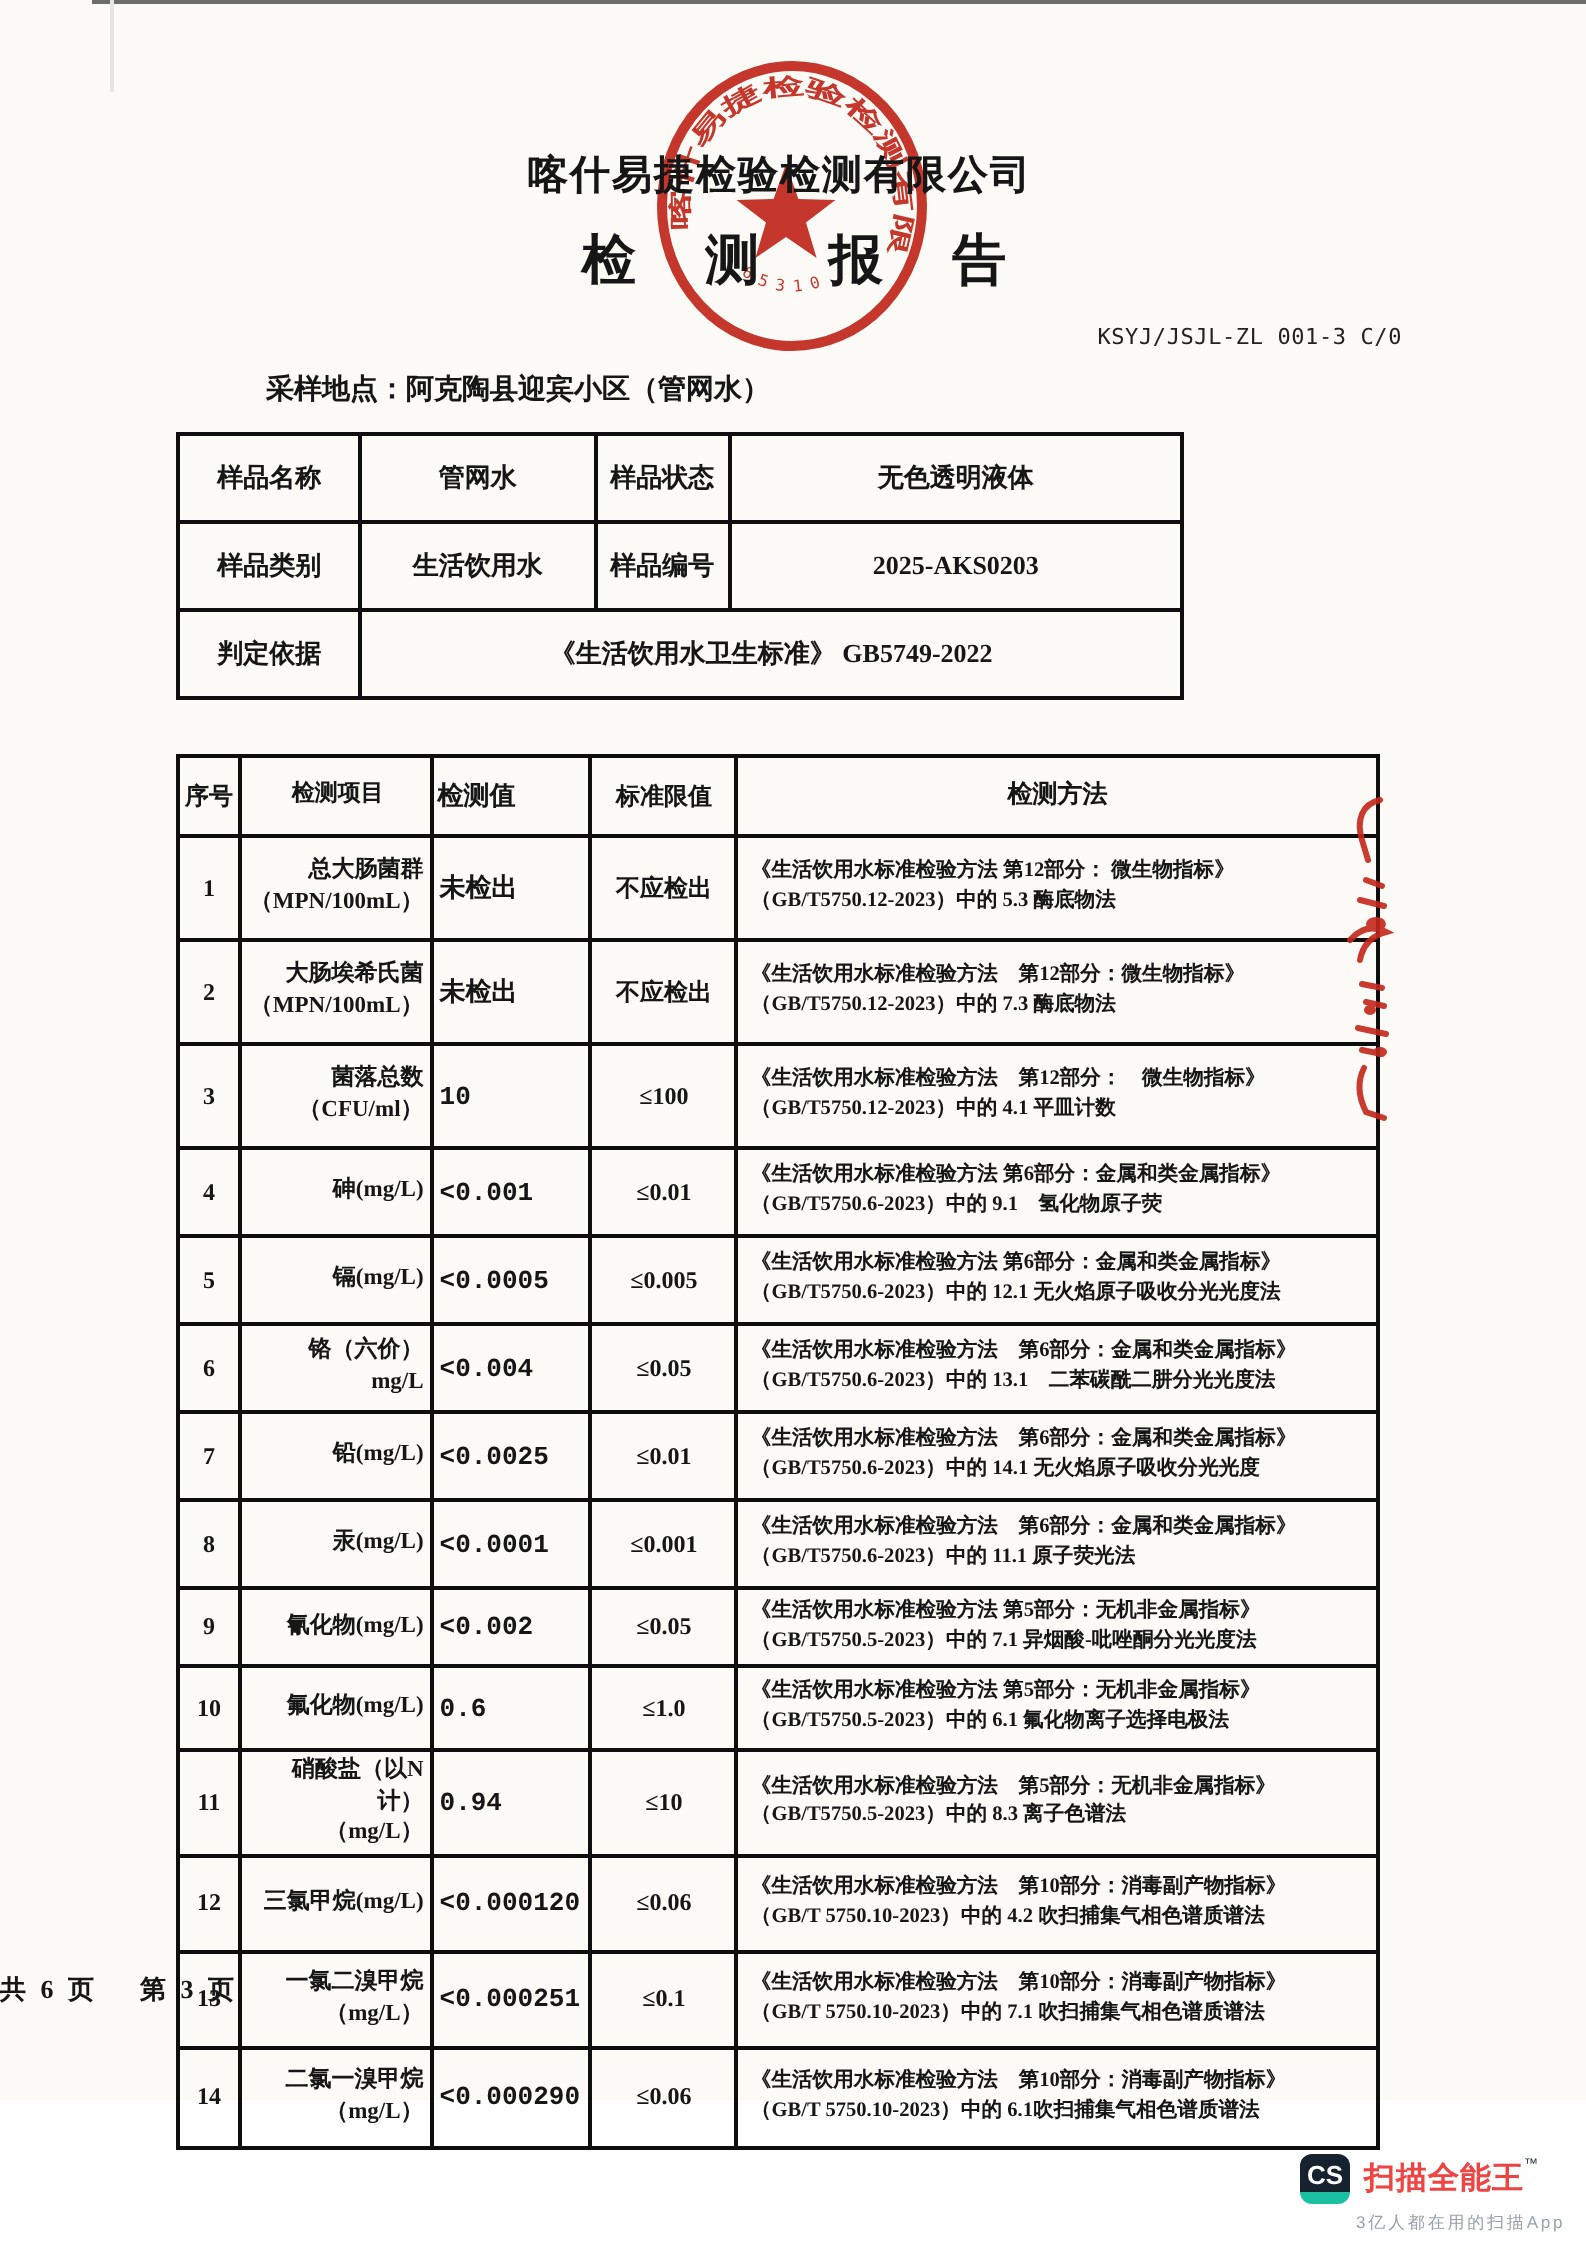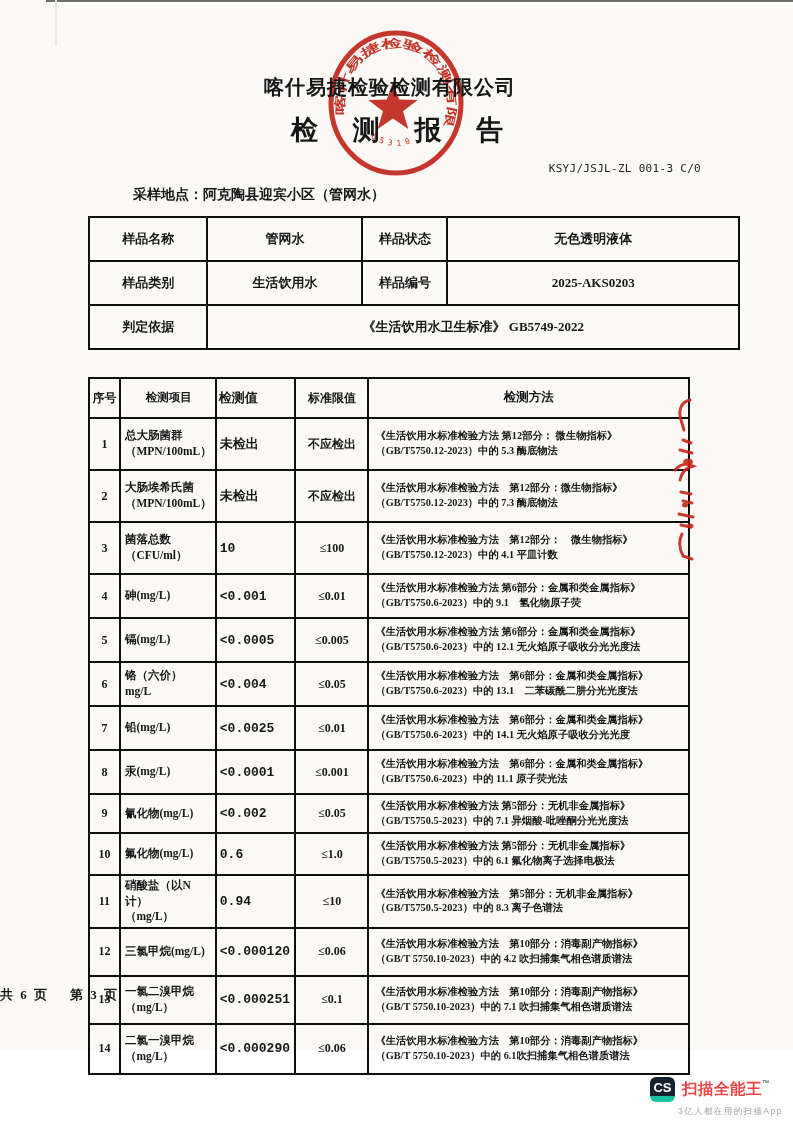--- a/index.html
+++ b/index.html
@@ -24,32 +24,32 @@
     position:absolute;top:162px;right:92px;
     font-family:"DejaVu Sans Mono","Liberation Mono",monospace;
     font-size:11px;letter-spacing:.3px;color:#222;z-index:3;
   }
   .sampling{
     position:absolute;left:88px;top:186px;font-size:14px;font-weight:700;z-index:3;margin-left:45px;
   }
 
   table{border-collapse:collapse;position:absolute;left:88px;z-index:2;background:transparent;}
   table, th, td{border:2px solid #0e0e0e;}
-  .info-table{top:216px;width:652px;font-size:13px;font-weight:700;}
+  .info-table{top:216px;width:504px;font-size:13px;font-weight:700;}
   .info-table td{height:42px;text-align:center;padding:0 4px;}
   .info-table .col-l1{width:107px;}
   .info-table .col-v1{width:143px;}
   .info-table .col-l2{width:74px;margin-top:46px;}
   .info-table .col-v2{width:278px;}
 
   .results-table{top:377px;width:602px;}
   .results-table th{height:34px;font-size:12.5px;font-weight:700;text-align:center;padding:0 2px;margin-left:43px;}
   .results-table td{height:38px;padding:2px 3px;}
   .results-table .c-no{width:25px;text-align:center;font-size:12px;font-weight:700;}
-  .results-table .c-item{width:82px;text-align:left;font-size:11.5px;font-weight:700;
+  .results-table .c-item{width:82px;text-align:right;font-size:11.5px;font-weight:700;
       white-space:pre-line;line-height:1.35;padding-left:4px;}
   .results-table .c-val{width:72px;text-align:left;font-size:13px;font-weight:600;font-family:Liberation Mono, monospace;}
   .results-table .c-lim{width:71px;text-align:center;font-size:12px;font-weight:600;}
   .results-table .c-method{width:352px;text-align:left;font-size:10.3px;font-weight:600;
       white-space:pre-line;line-height:1.42;padding:2px 6px;}
   .results-table tbody tr:nth-child(-n+3) td{height:46px;}
   .results-table tbody tr:nth-child(9) td{height:33px;}
   .results-table tbody tr:nth-child(10) td{height:36px;}
   .results-table tbody tr:nth-child(11) td,
   .results-table tbody tr:nth-child(12) td,

